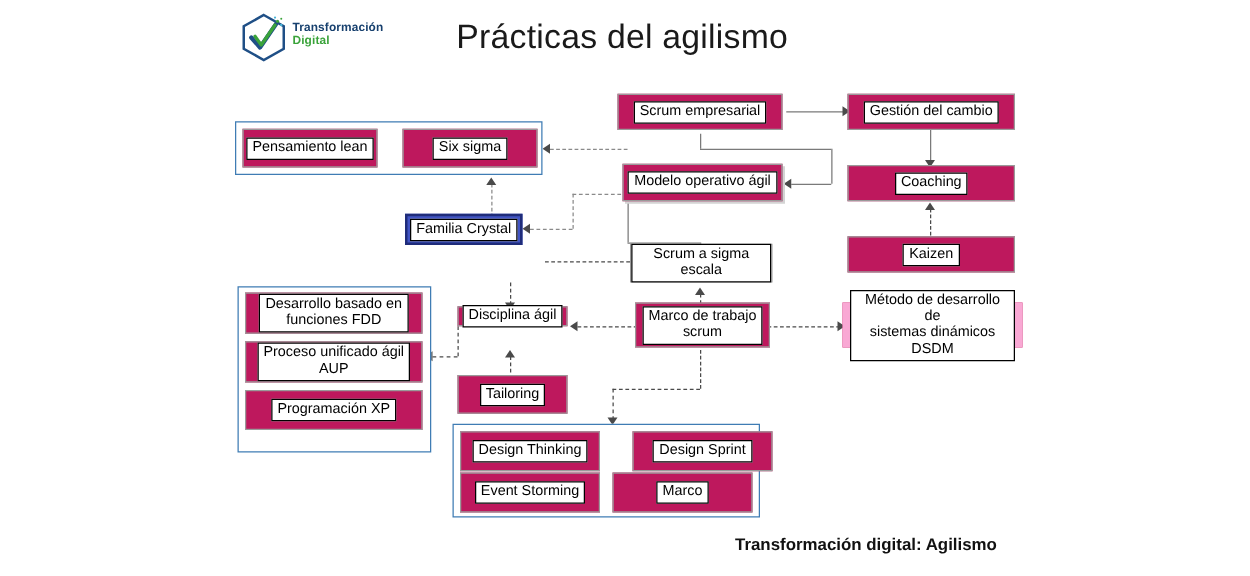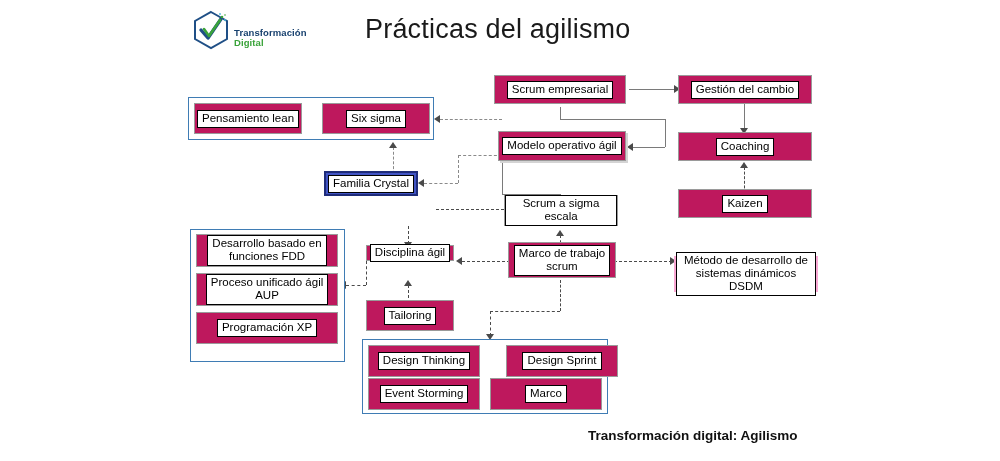--- a/index.html
+++ b/index.html
@@ -8,21 +8,21 @@
     width:1000px;height:461px;
     background:#ffffff;
     font-family:"Liberation Sans","DejaVu Sans",sans-serif;
     color:#000;
     overflow:hidden;
     position:relative;
   }
   #canvas{position:absolute;left:0;top:0;width:1000px;height:461px;}
   #logo-wrap{position:absolute;left:190px;top:8px;width:125px;height:44px;}
   #logo-mark{position:absolute;left:0;top:2px;width:42px;height:40px;}
-  #logo-text{position:absolute;left:44px;top:20px;line-height:1.05;}
+  #logo-text{position:absolute;left:44px;top:10px;line-height:1.05;}
   #logo-text .l1{font-size:9.5px;font-weight:bold;color:#17406e;letter-spacing:.1px;}
   #logo-text .l2{font-size:9.5px;font-weight:bold;color:#3aa33a;letter-spacing:.1px;}
 
   #page-title{
     position:absolute;left:365px;top:14px;width:300px;
     font-size:27px;color:#1a1a1a;letter-spacing:.2px;white-space:nowrap;
   }
 
   #footer-note{
     position:absolute;left:588px;top:428px;
@@ -42,21 +42,21 @@
     border:1px solid #000;
     background:#fff;
     font-size:11.5px;
     line-height:13px;
     color:#000;
     padding:1px 4px 2px 4px;
     text-align:center;
     white-space:pre-line;
   }
   
-  .node.thick{border:2px solid #f9a8d4;box-shadow:0 0 0 1px #cfcfcf inset;margin-top:14px;}
+  .node.thick{border:6px solid #f9a8d4;box-shadow:0 0 0 1px #cfcfcf inset;}
   
   .node.shadow{box-shadow:2px 2px 0 #d4d4d4;}
 
   
   .node.hilite{
     border:2px solid #1f2c7a;
     background:#4154c4;
   }
   .node.hilite .lbl{background:#fff;border:1px solid #000;}
 

